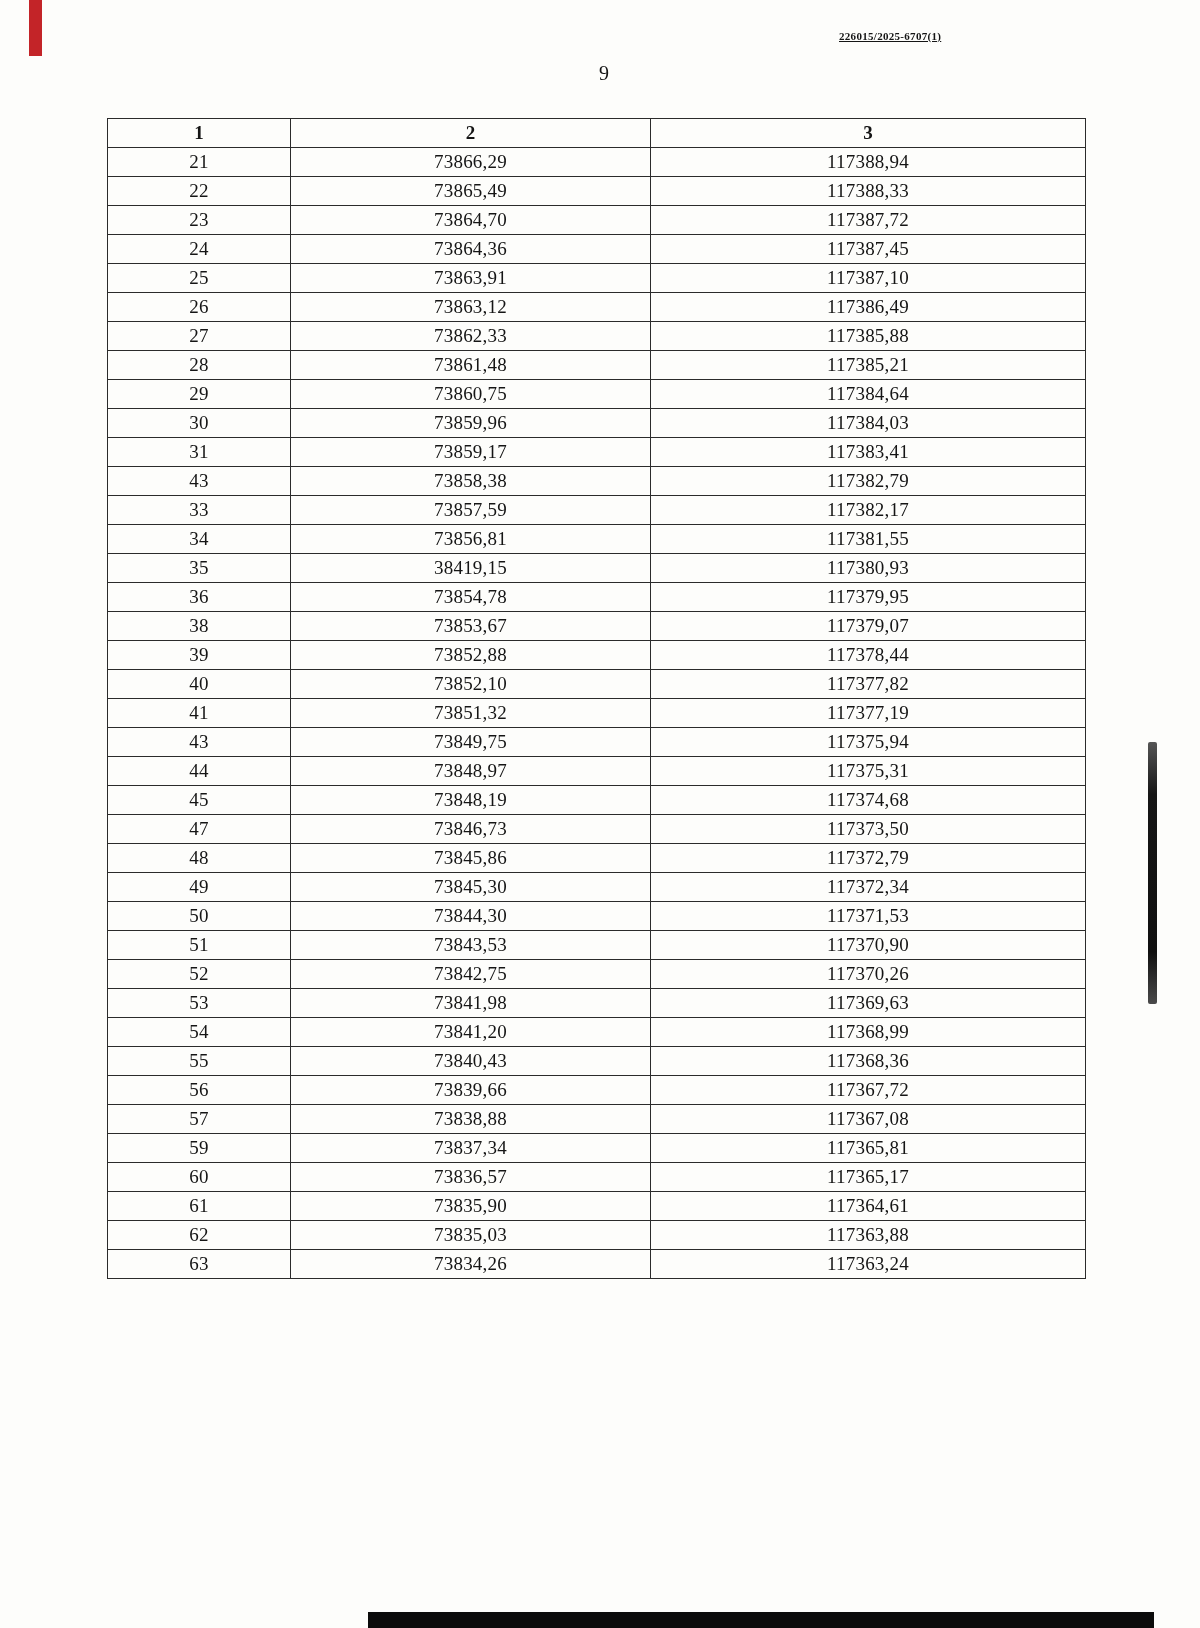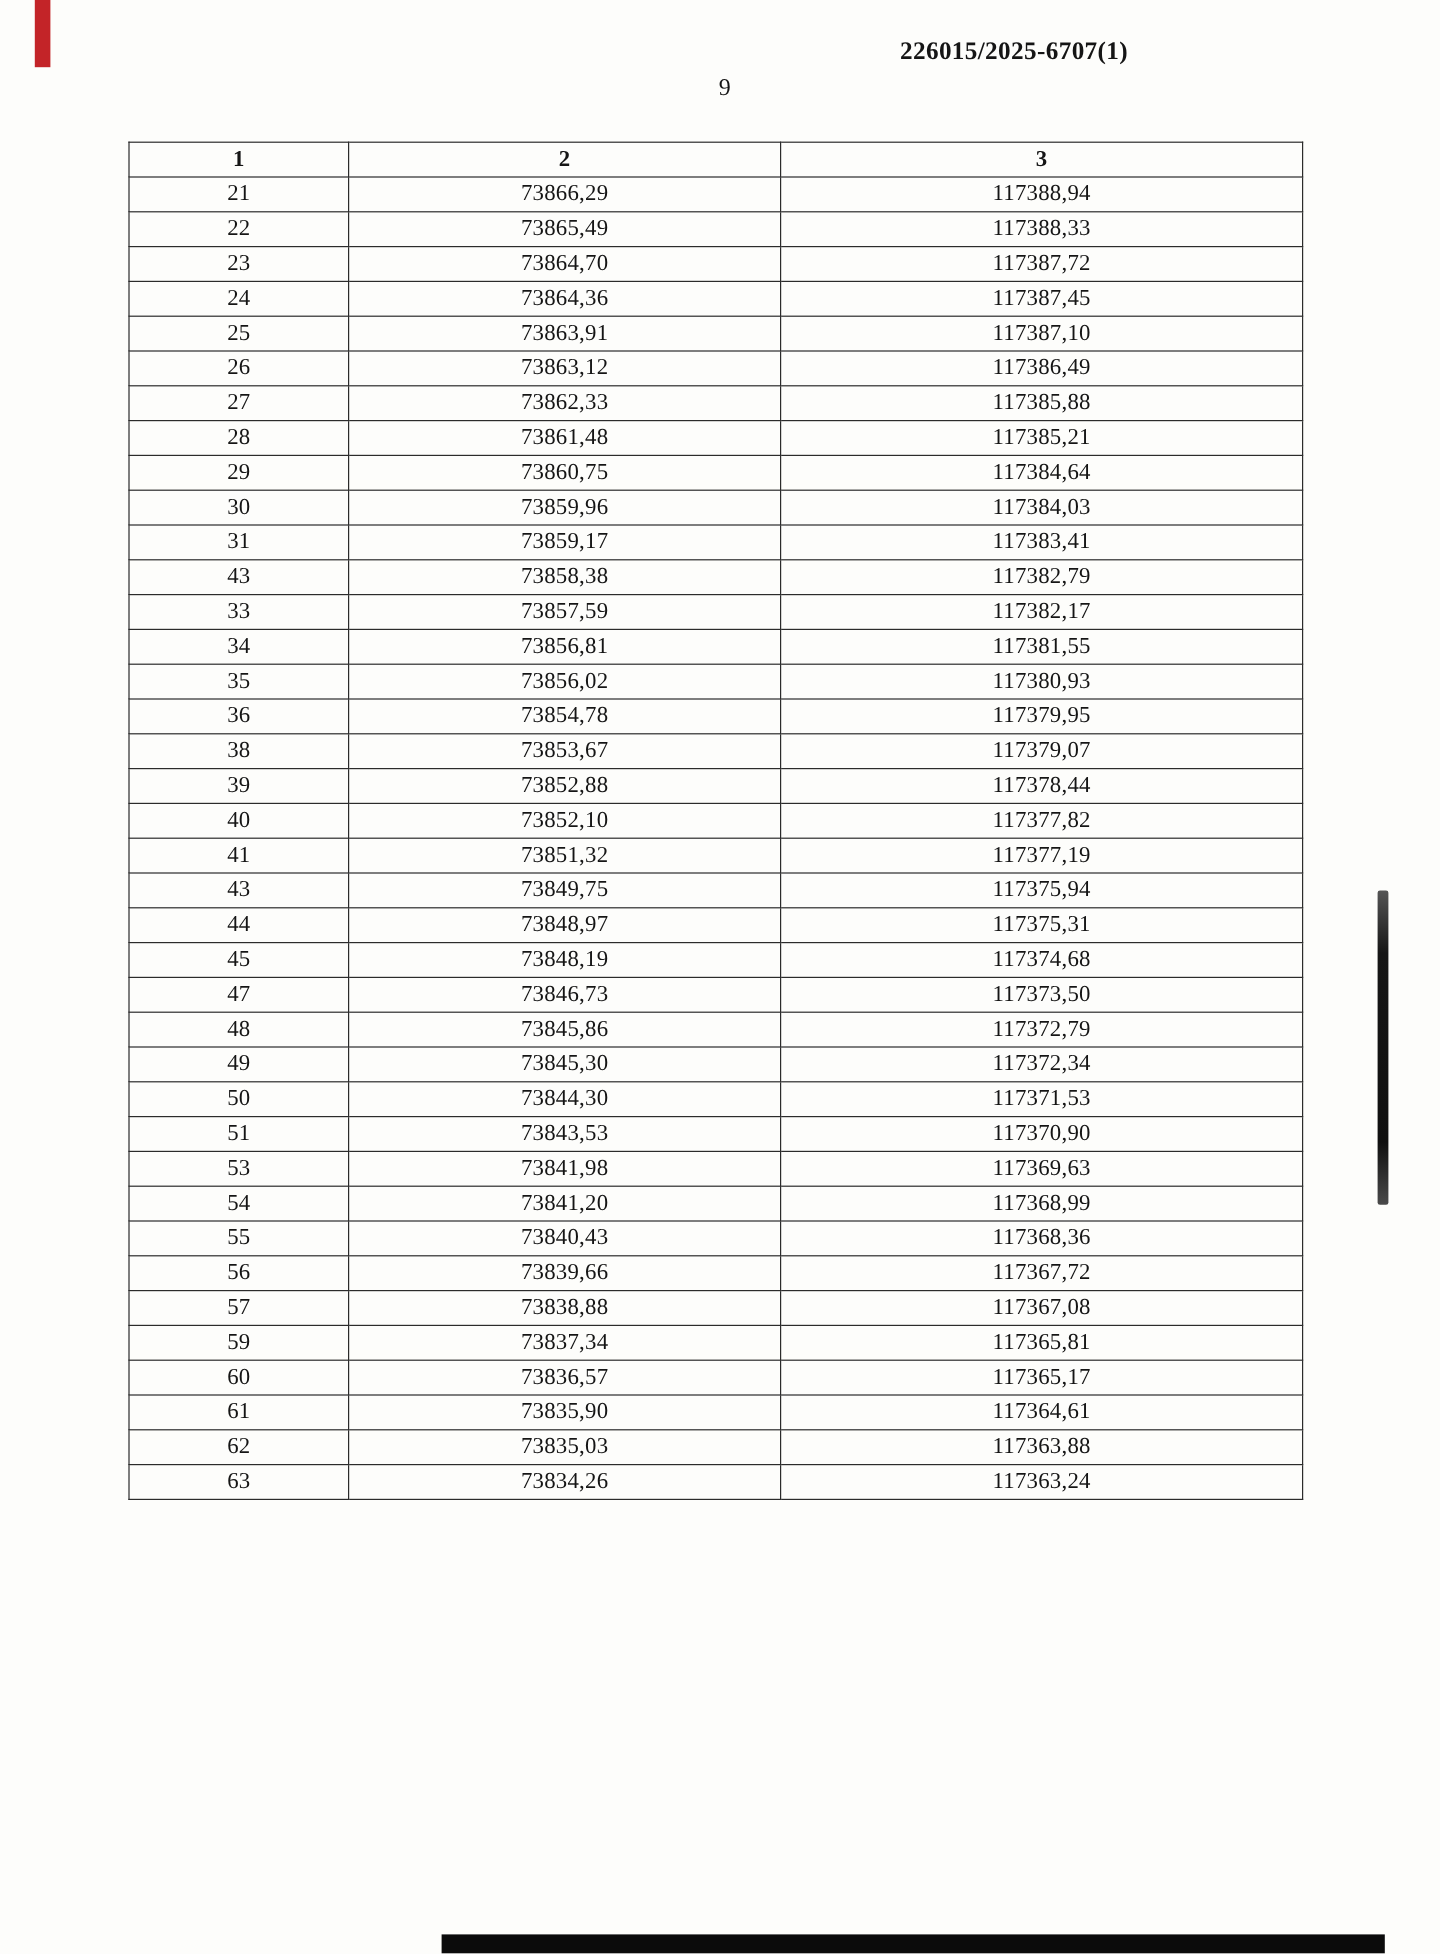--- a/index.html
+++ b/index.html
@@ -12,25 +12,26 @@
     position: relative;
     background: #fdfdfb;
     font-family: "Liberation Serif", serif;
     color: #151515;
     overflow: hidden;
   }
 
   .doc-ref {
     position: absolute;
     top: 30px;
-    left: 750px;
-    font-size: 21px;
+    left: 839px;
+    font-size: 11px;
     font-weight: 600;
     letter-spacing: 0.3px;
     white-space: nowrap;
+    text-decoration: underline;
   }
 
   .page-num {
     position: absolute;
     top: 62px;
     left: 0;
     width: 1208px;
     text-align: center;
     font-size: 20px;
   }
@@ -176,21 +177,21 @@
         <td>73857,59</td>
         <td>117382,17</td>
       </tr>
       <tr>
         <td>34</td>
         <td>73856,81</td>
         <td>117381,55</td>
       </tr>
       <tr>
         <td>35</td>
-        <td>73856,02</td>
+        <td>38419,15</td>
         <td>117380,93</td>
       </tr>
       <tr>
         <td>36</td>
         <td>73854,78</td>
         <td>117379,95</td>
       </tr>
       <tr>
         <td>38</td>
         <td>73853,67</td>
@@ -245,20 +246,25 @@
         <td>50</td>
         <td>73844,30</td>
         <td>117371,53</td>
       </tr>
       <tr>
         <td>51</td>
         <td>73843,53</td>
         <td>117370,90</td>
       </tr>
       <tr>
+        <td>52</td>
+        <td>73842,75</td>
+        <td>117370,26</td>
+      </tr>
+      <tr>
         <td>53</td>
         <td>73841,98</td>
         <td>117369,63</td>
       </tr>
       <tr>
         <td>54</td>
         <td>73841,20</td>
         <td>117368,99</td>
       </tr>
       <tr>

